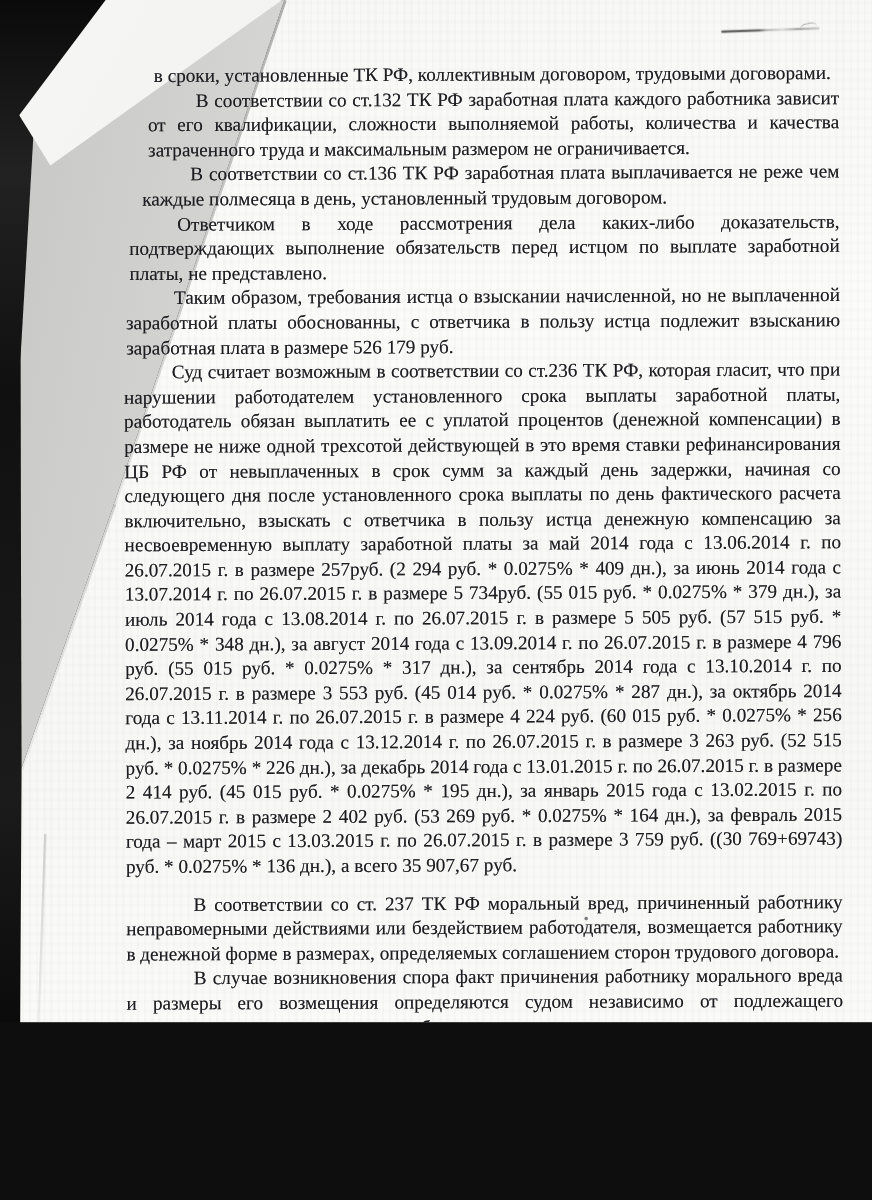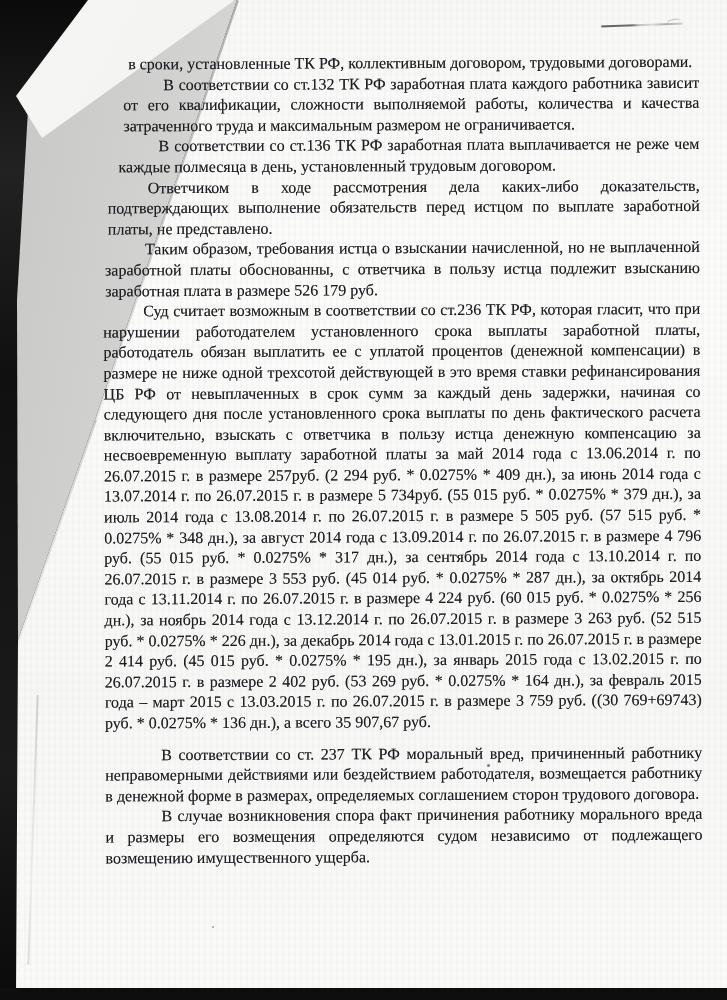--- a/index.html
+++ b/index.html
@@ -2,21 +2,21 @@
 <html><head>
 <meta charset="utf-8">
 <style>
   html,body{margin:0;padding:0;}
   body{
     width:727px;height:1000px;
     font-family:"Liberation Serif","DejaVu Serif",serif;
     background:#0e0e0e;
   }
   .scene{
-    position:relative;width:727px;height:988px;overflow:hidden;
+    position:relative;width:727px;height:852px;overflow:hidden;
     background:linear-gradient(180deg,#0a0a0a 0%,#222222 17%,#101010 38%,#1b1b1b 78%,#0b0b0b 100%);
   }
   
   .stack-wedge{
     position:absolute;inset:0;
     background:linear-gradient(100deg,#c6c6c4 0%,#e4e4e2 55%,#d6d6d4 100%);
     clip-path:polygon(130px 6px,237px 0px,95px 420px,18px 640px,17px 300px,28px 110px);
   }
   
   .corner-sliver{

